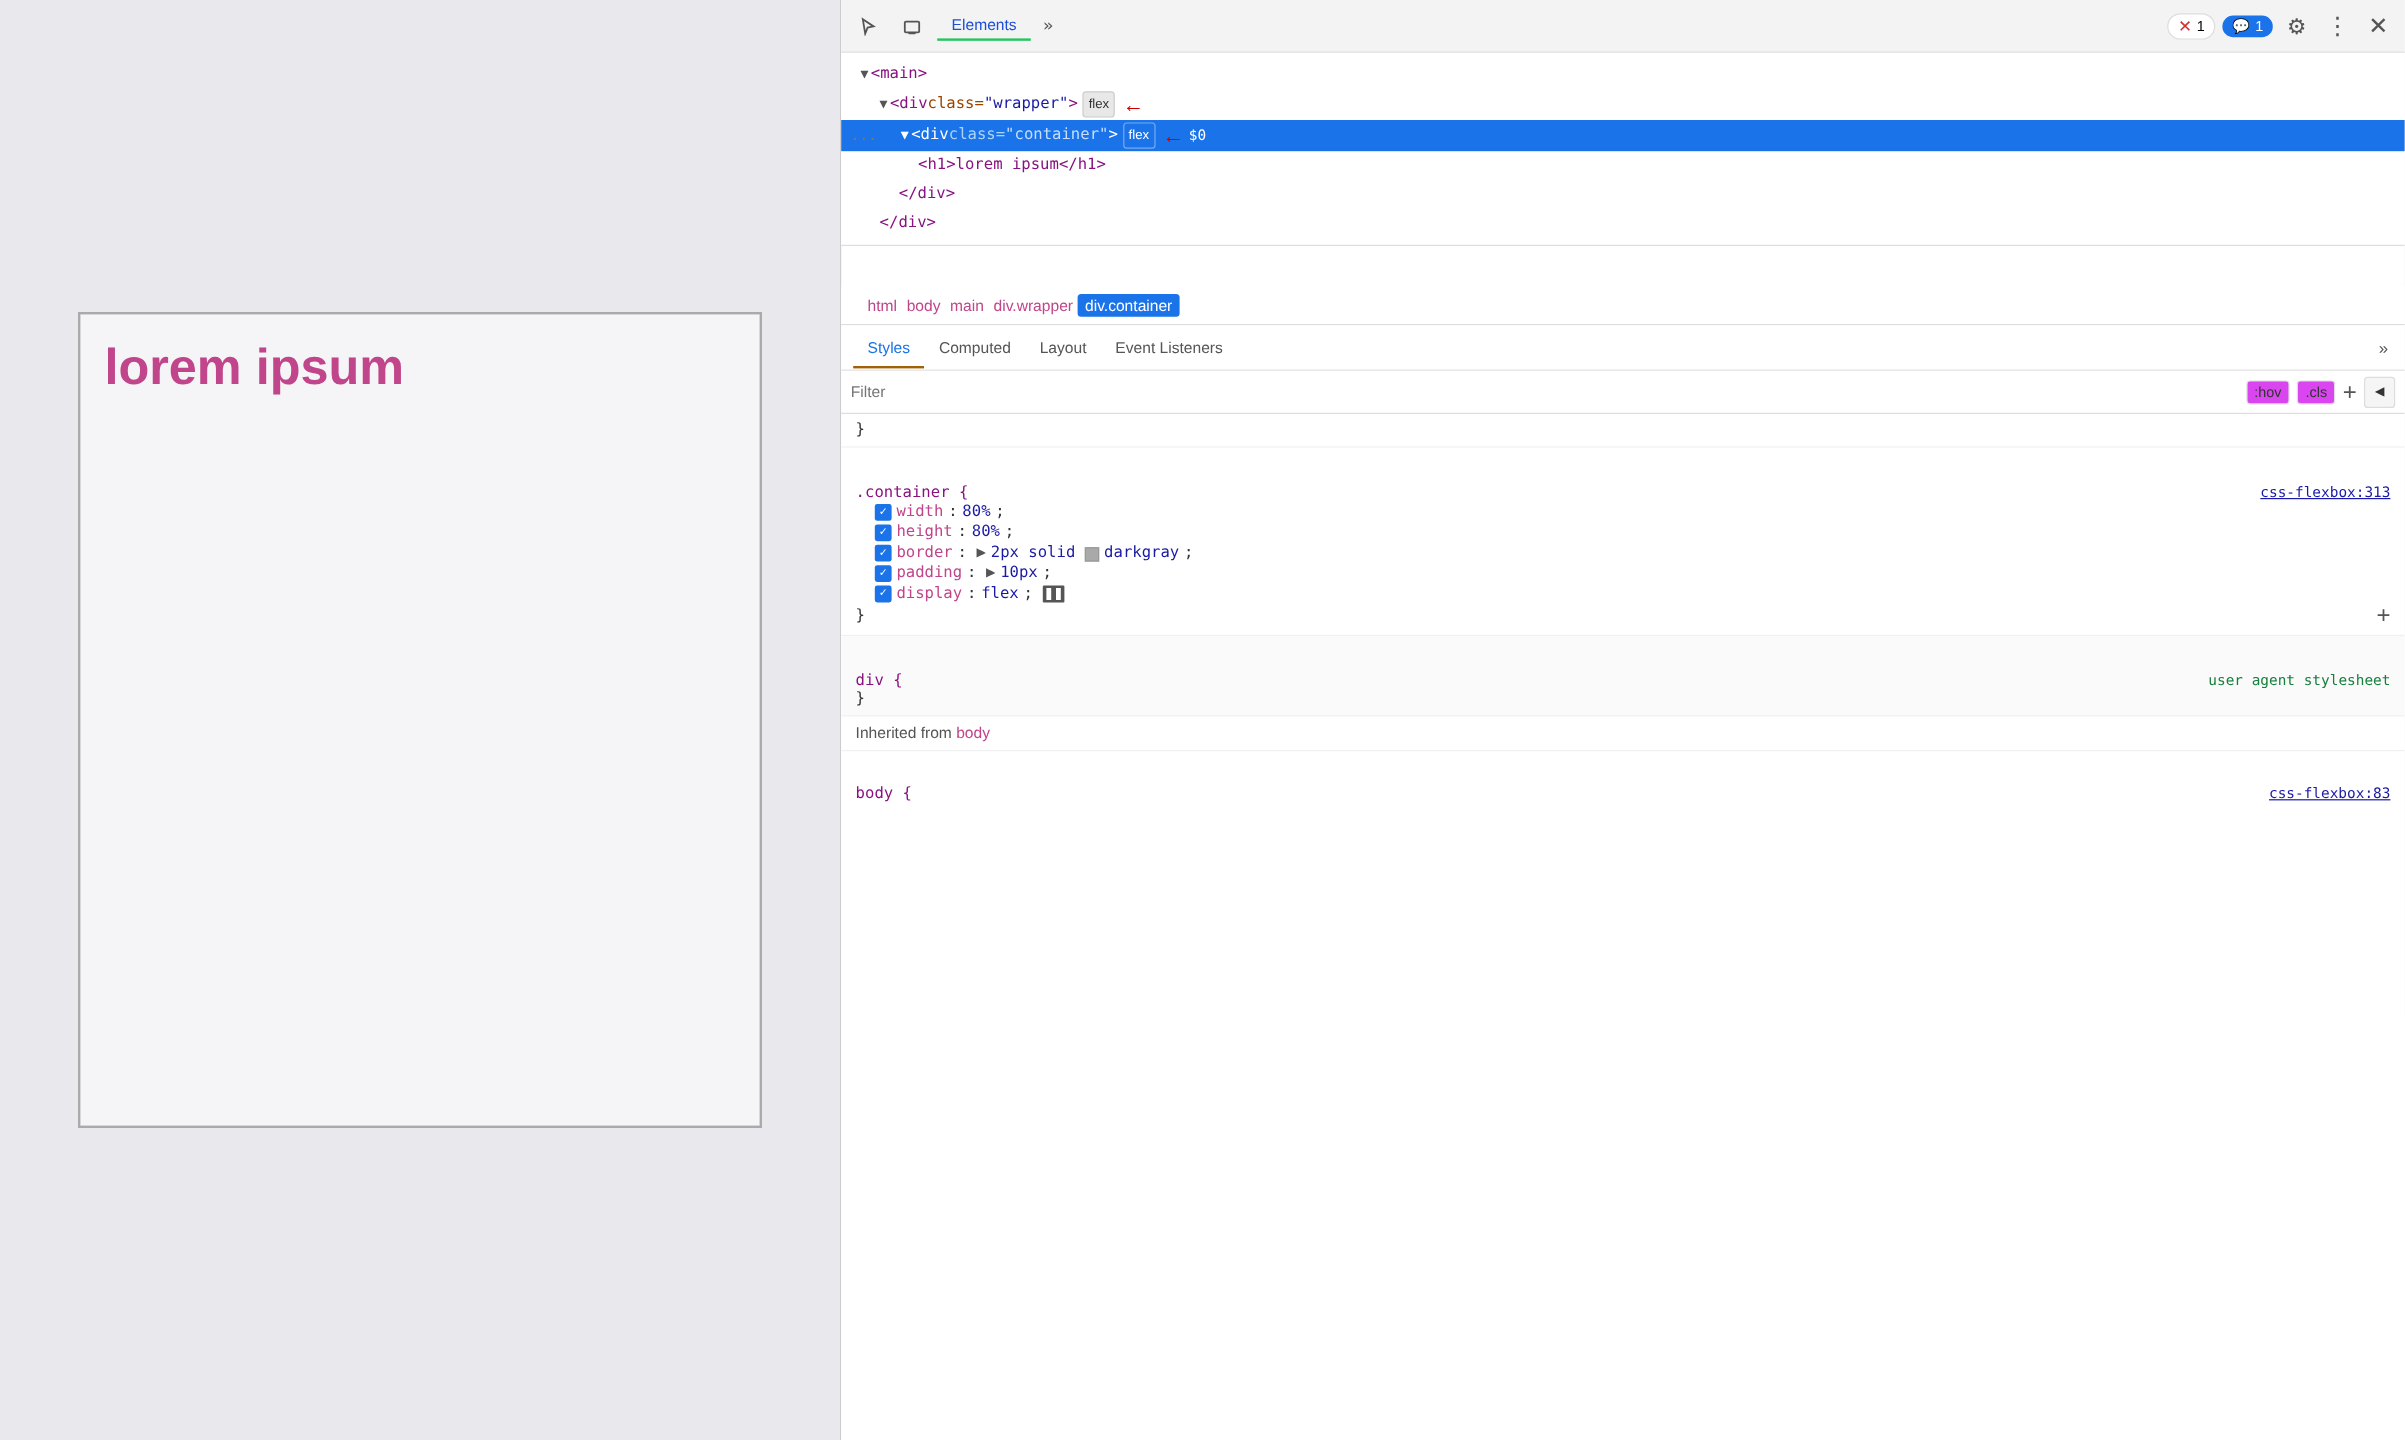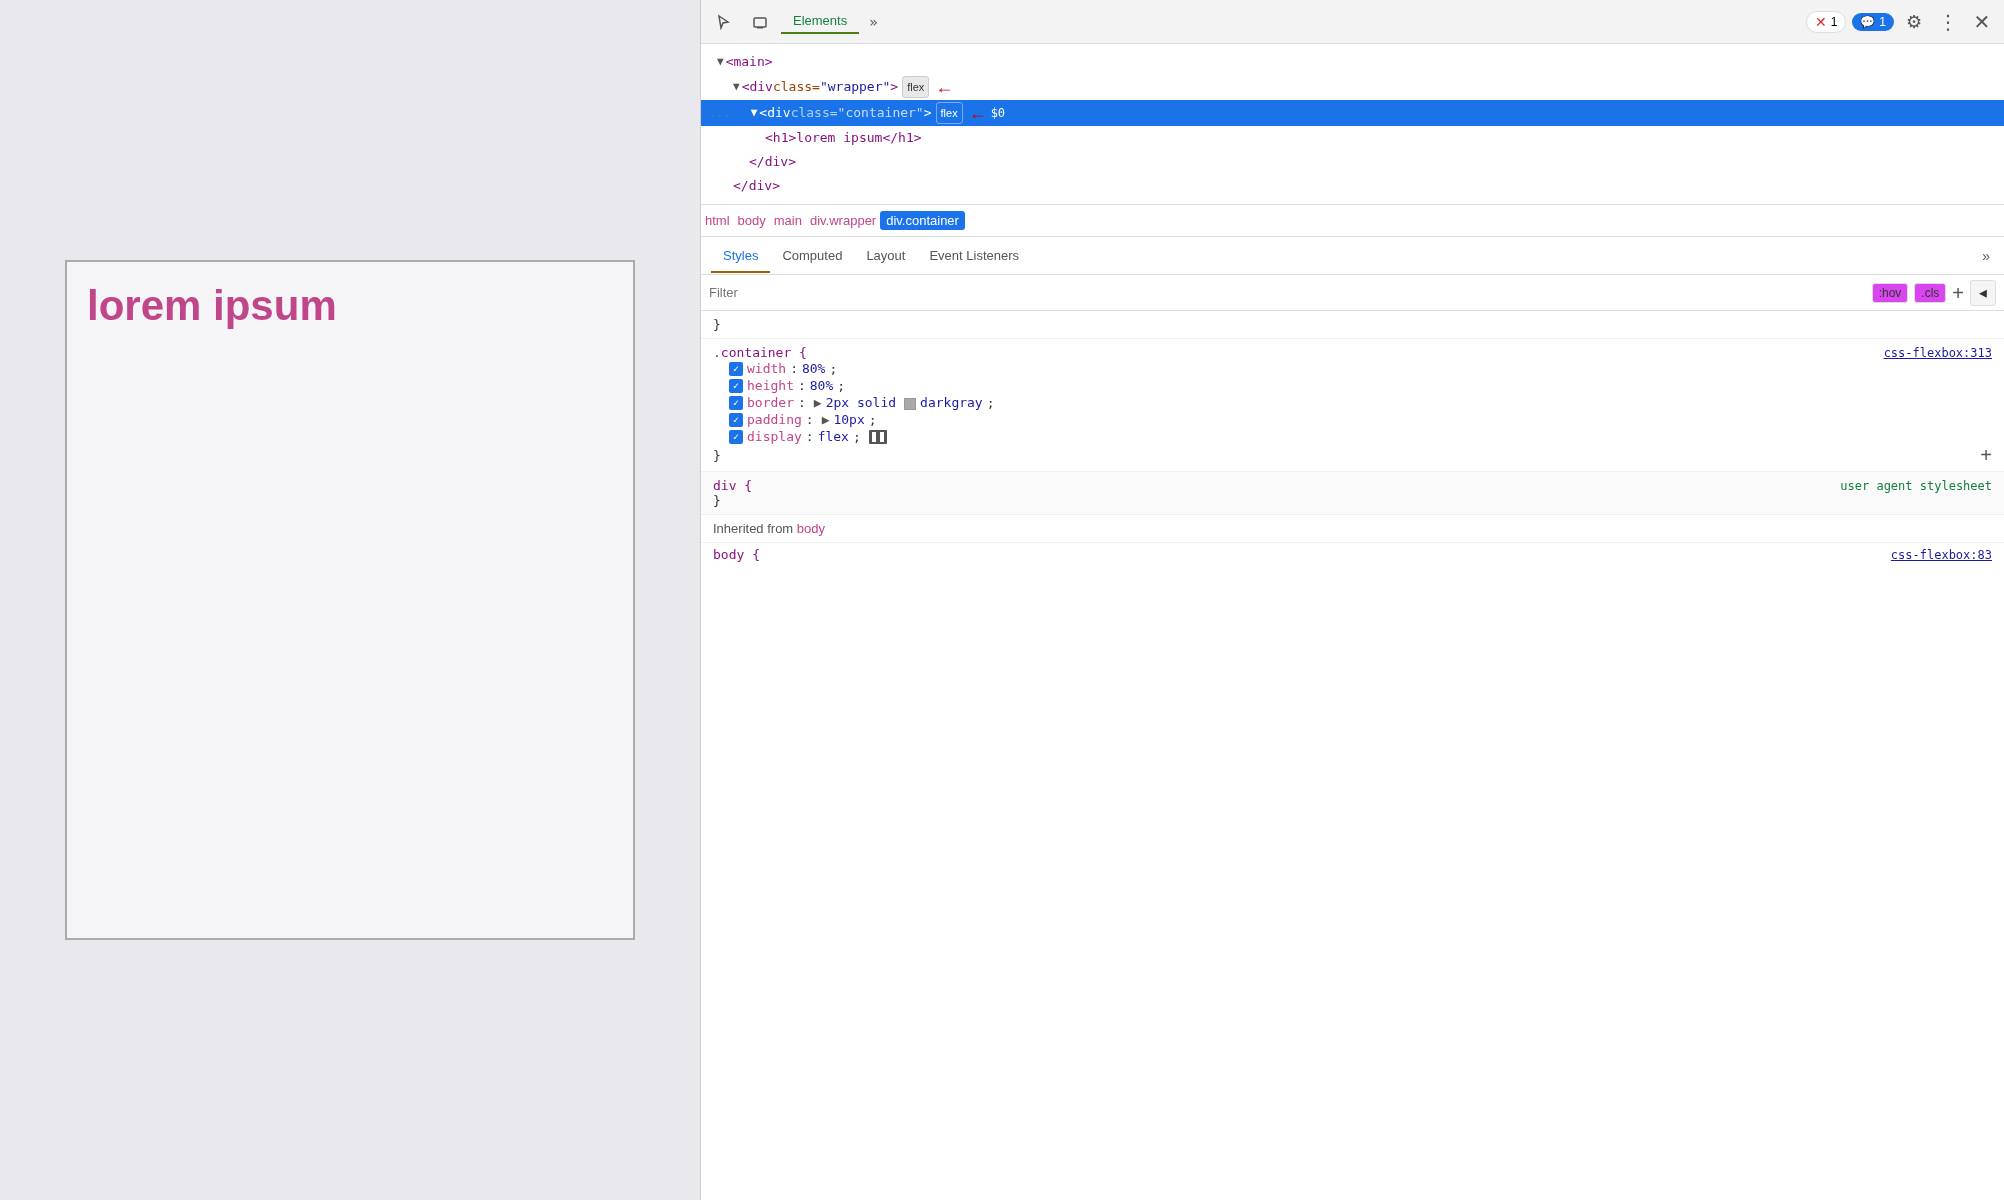--- a/index.html
+++ b/index.html
@@ -77,22 +77,22 @@
       padding: 4px 12px;
       border: none;
       background: transparent;
       cursor: pointer;
       font-size: 13px;
       color: #333;
       font-family: -apple-system, sans-serif;
       border-bottom: 2px solid transparent;
     }
     .toolbar-tab.active {
-      border-bottom: 2px solid #4d7c0f;
-      color: #15803d;
+      border-bottom: 2px solid #22c55e;
+      color: #1d4ed8;
     }
 
     .toolbar-chevron {
       color: #555;
       font-size: 14px;
       cursor: pointer;
       padding: 4px;
     }
 
     .toolbar-spacer { flex: 1; }
@@ -222,27 +222,28 @@
     .dots-indicator {
       color: #777;
       font-size: 12px;
       margin-right: 4px;
     }
 
     
     .breadcrumb {
       display: flex;
       align-items: flex-end;
-      padding: 6px 0;
+      padding: 6px 18px;
       border-bottom: 1px solid #ddd;
       background: #fff;
       flex-shrink: 0;
       gap: 0;
       overflow-x: auto;
       font-family: -apple-system, sans-serif;
+      margin-top: 34px;
     }
 
     .breadcrumb-item {
       color: #c0458a;
       font-size: 13px;
       cursor: pointer;
       padding: 2px 4px;
     }
     .breadcrumb-item.active {
       background: #1a73e8;
@@ -361,20 +362,21 @@
 
     .rule-block {
       padding: 6px 12px;
       border-bottom: 1px solid #f0f0f0;
     }
 
     .rule-selector-line {
       display: flex;
       justify-content: space-between;
       align-items: baseline;
+      margin-top: 24px;
     }
 
     .rule-selector {
       color: #881280;
       font-size: 13px;
     }
 
     .rule-source {
       color: #1a1aa6;
       font-size: 12px;

